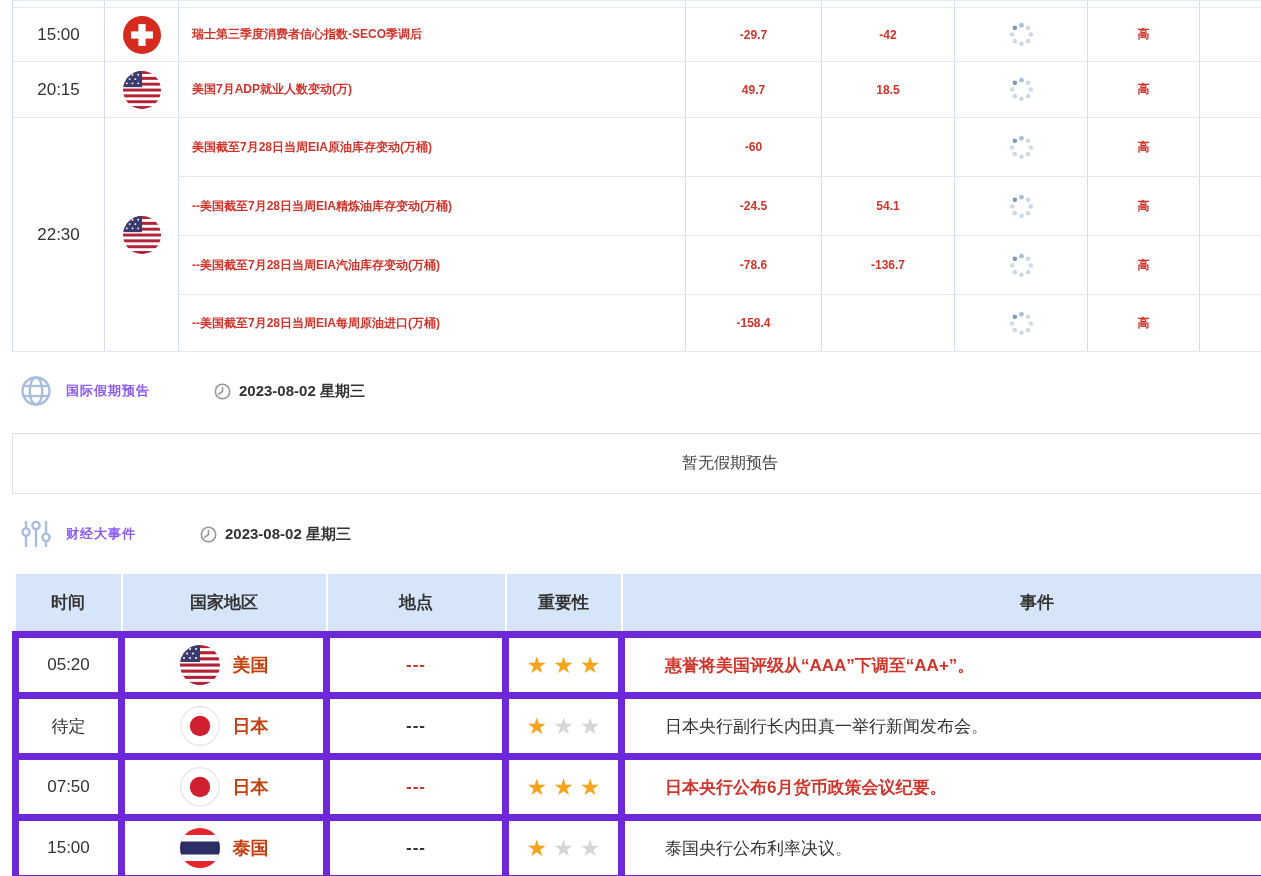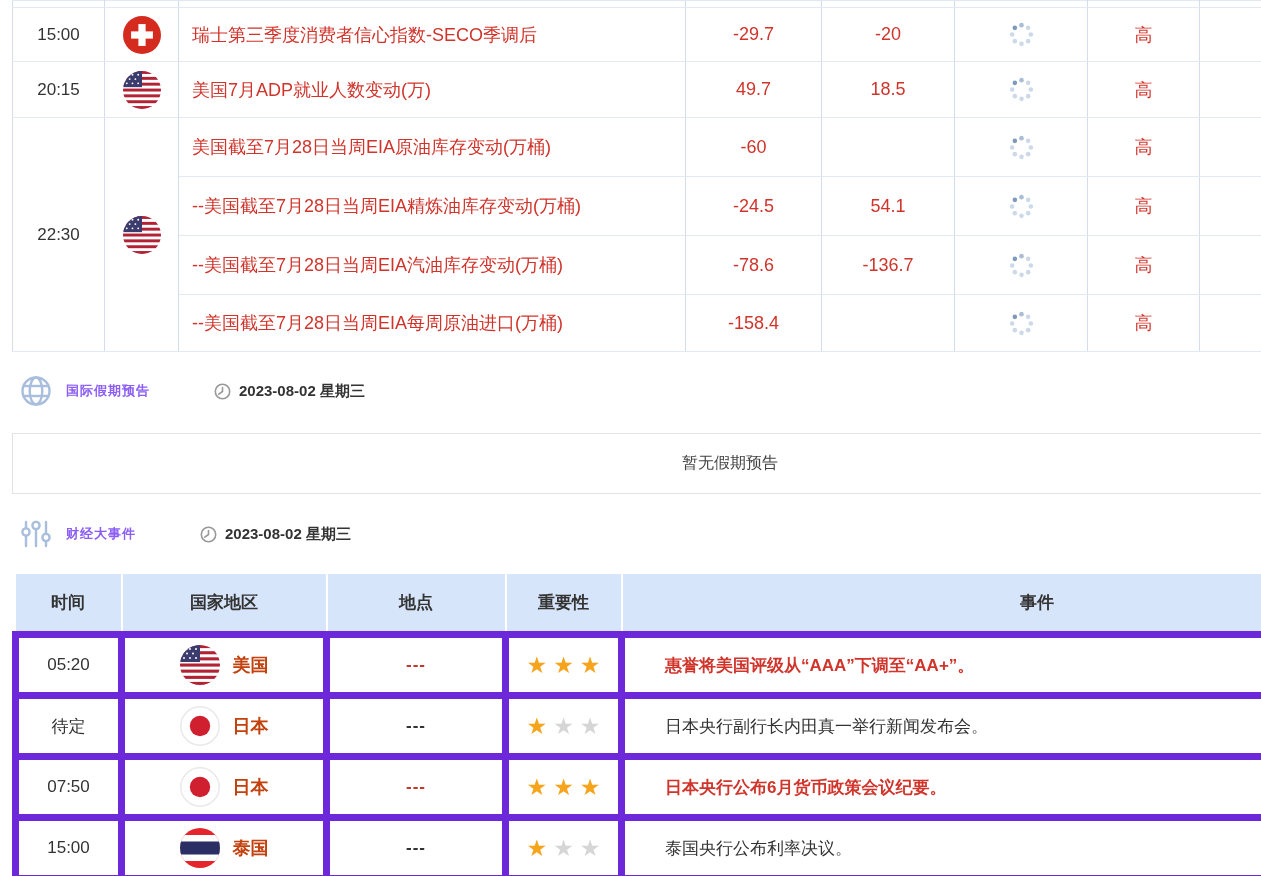--- a/index.html
+++ b/index.html
@@ -7,21 +7,21 @@
     width:1261px;height:876px;overflow:hidden;background:#fff;
     font-family:"Liberation Sans","DejaVu Sans",sans-serif;color:#333;
   }
   
   table.econ{border-collapse:collapse;table-layout:fixed;width:1436px;margin-left:12px;}
   table.econ td{
     border:1px solid #d3dded;border-top-color:#e2e8f4;border-bottom-color:#e2e8f4;
     vertical-align:middle;text-align:center;background:#fff;overflow:hidden;white-space:nowrap;
   }
   .econ td.c-name{text-align:left;padding-left:13px;}
-  .econ .red{color:#d0342b;font-weight:normal;font-size:18px;}
+  .econ .red{color:#d0342b;font-weight:bold;font-size:12px;}
   .econ .time{font-size:17px;color:#333;font-weight:normal;}
   
   .sec{display:flex;align-items:center;margin-left:20px;height:34px;}
   .sec .sec-icon{width:32px;height:32px;flex:0 0 32px;}
   .sec .sec-title{font-size:13px;font-weight:bold;color:#8b5cf6;margin-left:14px;letter-spacing:1px;}
   .sec .date-wrap{display:flex;align-items:center;margin-left:64px;}
   .sec .date-wrap svg{width:17px;height:17px;}
   .sec .date-txt{font-size:15px;font-weight:bold;color:#333;margin-left:8px;}
   .sec-holiday{margin-top:22px;}
   .sec-events{margin-top:23px;}
@@ -155,21 +155,21 @@
     <td></td>
         <td></td>
   </tr>
   <tr style="height:54px">
     <td class="time">15:00</td>
     <td><svg class="flag38" viewBox="0 0 40 40">
             <use href="#flag-ch"></use>
           </svg></td>
     <td class="c-name red">瑞士第三季度消费者信心指数-SECO季调后</td>
     <td class="red">-29.7</td>
-    <td class="red">-20</td>
+    <td class="red">-42</td>
     <td><svg class="spin" viewBox="0 0 26 26">
             <use href="#spinner"></use>
           </svg></td>
     <td class="red">高</td>
     <td></td>
   </tr>
   <tr style="height:56px">
     <td class="time">20:15</td>
     <td><svg class="flag38" viewBox="0 0 40 40">
             <use href="#flag-us"></use>

